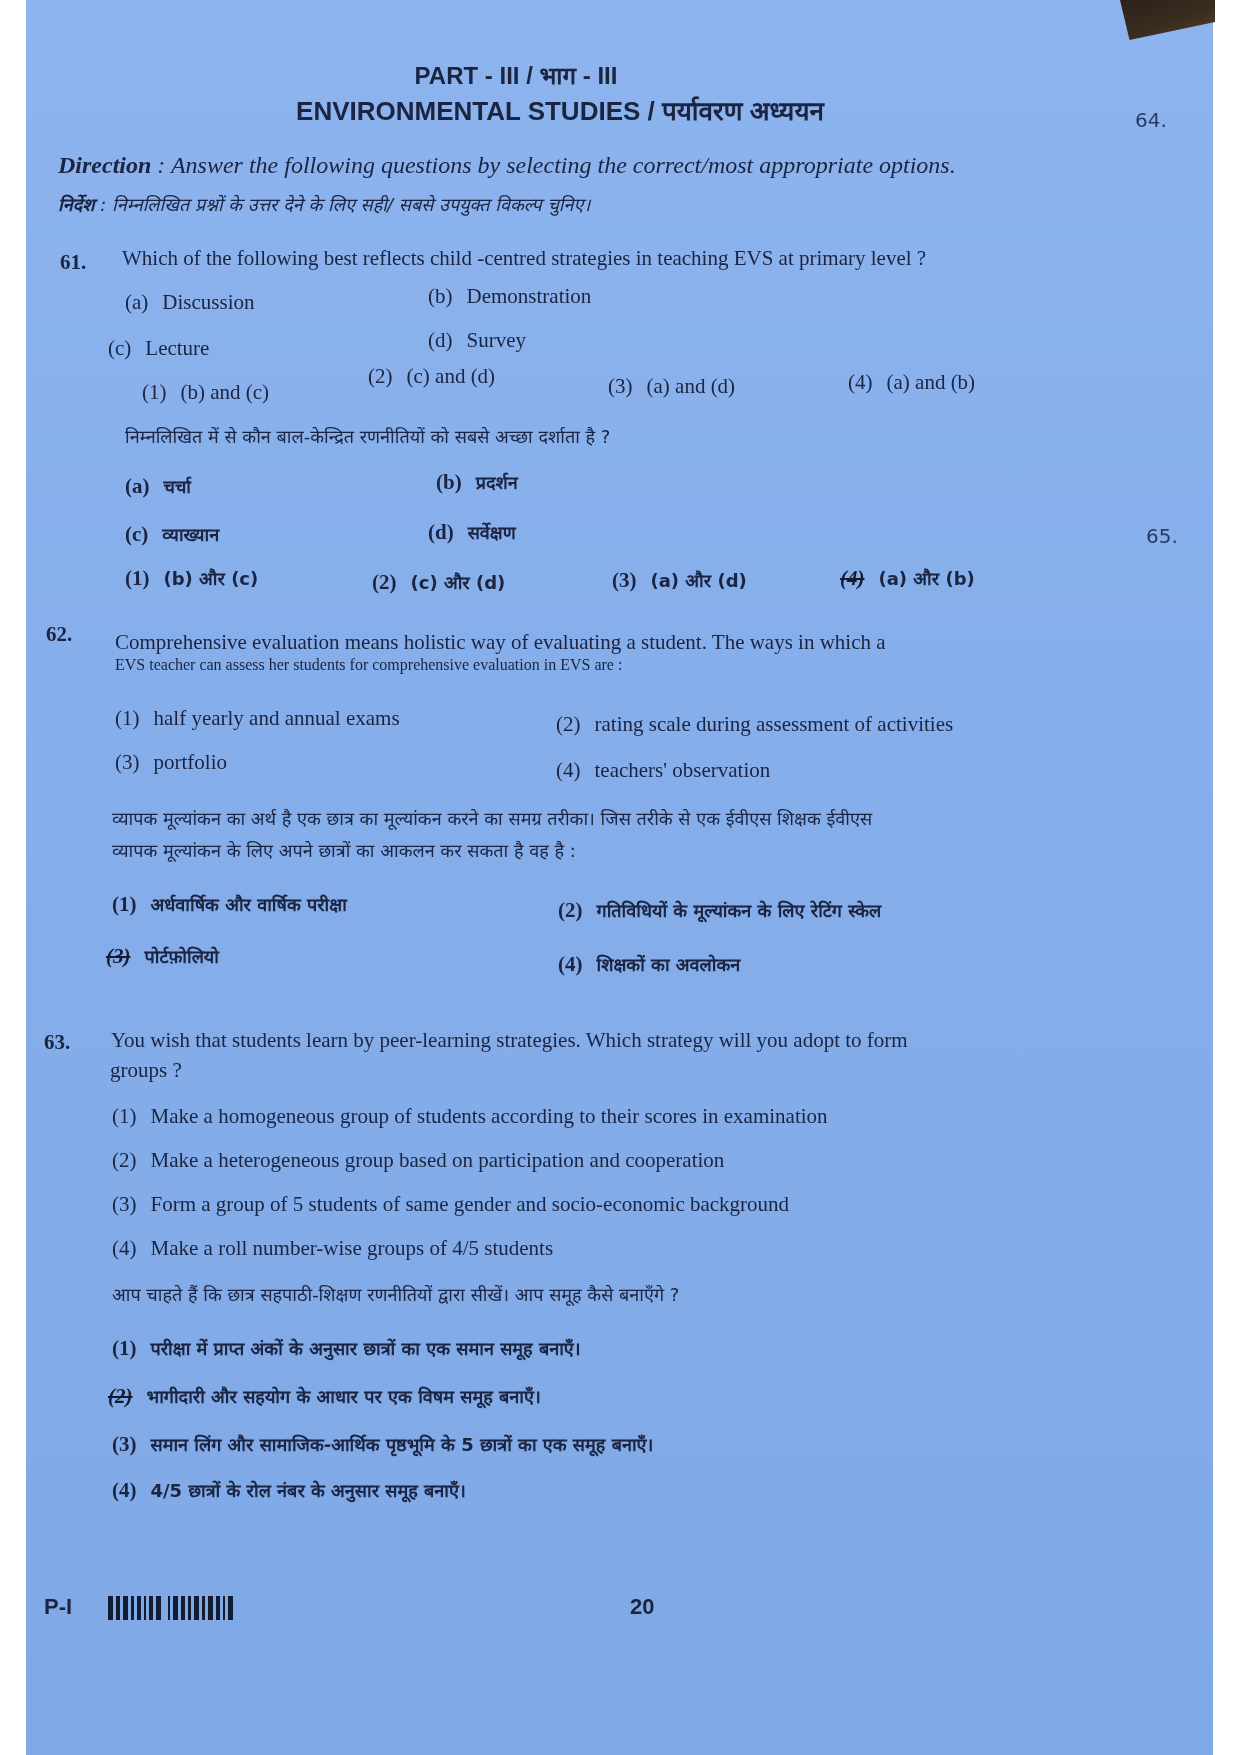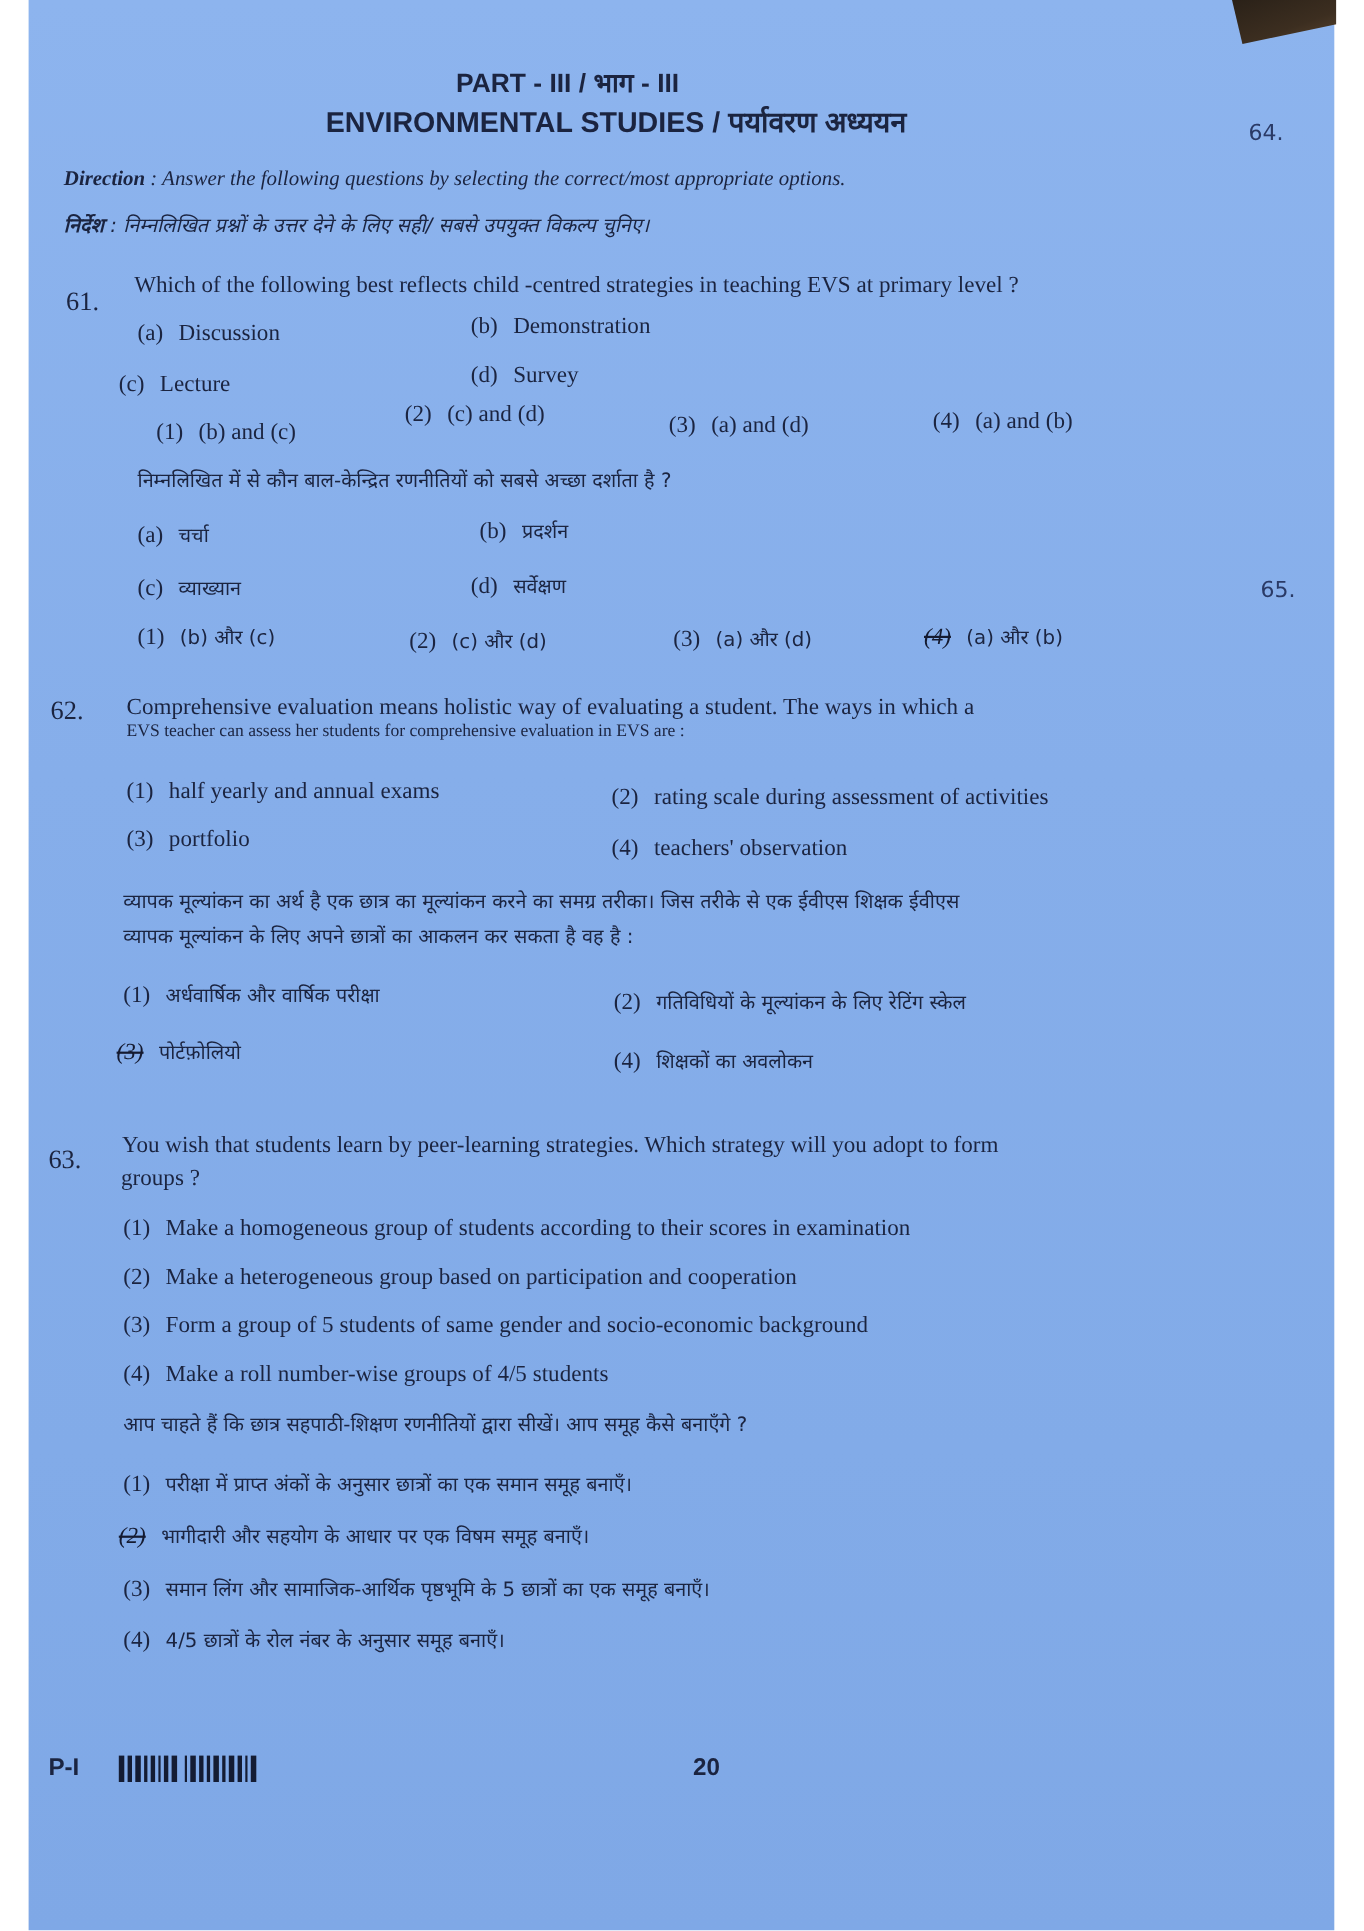--- a/index.html
+++ b/index.html
@@ -14,28 +14,28 @@
     .corner-shadow {
       position: absolute; left: 1120px; top: 0; width: 95px; height: 40px;
       background: linear-gradient(160deg, #2a2118 0%, #3c2e20 60%, #5a4530 100%);
       clip-path: polygon(0 0, 100% 0, 100% 55%, 10% 100%);
     }
     .abs { position: absolute; white-space: nowrap; }
     .sans-bold { font-family: "Liberation Sans", "DejaVu Sans", sans-serif; font-weight: bold; }
     .title1 { left: 0; width: 1032px; top: 58px; text-align: center; font-size: 24px; }
     .title2 { left: 0; width: 1120px; top: 92px; text-align: center; font-size: 26px; }
     .margin-num { font-family: "DejaVu Sans", sans-serif; font-size: 20px; color: #2a3a66; }
-    .direction { font-family: "Liberation Serif", serif; font-style: italic; font-size: 19px; }
+    .direction { font-family: "Liberation Serif", serif; font-style: italic; font-size: 24px; }
     .direction b { font-style: italic; }
-    .qnum { font-family: "Liberation Serif", serif; font-weight: normal; font-size: 24px; margin-top: 12px; }
+    .qnum { font-family: "Liberation Serif", serif; font-weight: bold; font-size: 21px; }
     .qtext { font-family: "Liberation Serif", serif; font-size: 22px; }
     .opt { font-family: "Liberation Serif", serif; font-size: 21px; }
     .opt .lbl { display: inline-block; margin-right: 14px; }
     .hi { font-family: "DejaVu Sans", sans-serif; font-size: 18px; }
-    .hi-opt { font-family: "DejaVu Sans", sans-serif; font-size: 18px; }
+    .hi-opt { font-family: "DejaVu Sans", sans-serif; font-size: 18px; font-weight: bold; }
     .hi-opt .lbl { font-family: "Liberation Serif", serif; font-size: 21px; display: inline-block; margin-right: 14px; }
     .struck .lbl { font-family: "Liberation Serif", serif; font-style: italic; text-decoration: line-through; color: #141a30; }
     .footer-code { font-size: 22px; }
     .barcode { position: absolute; left: 108px; top: 1596px; height: 24px; display: flex; gap: 3px; }
     .barcode span { display: block; height: 24px; background: #141c33; }
     .page-num { font-size: 22px; }
     .q { }
   </style>
 </head>
 <body>

